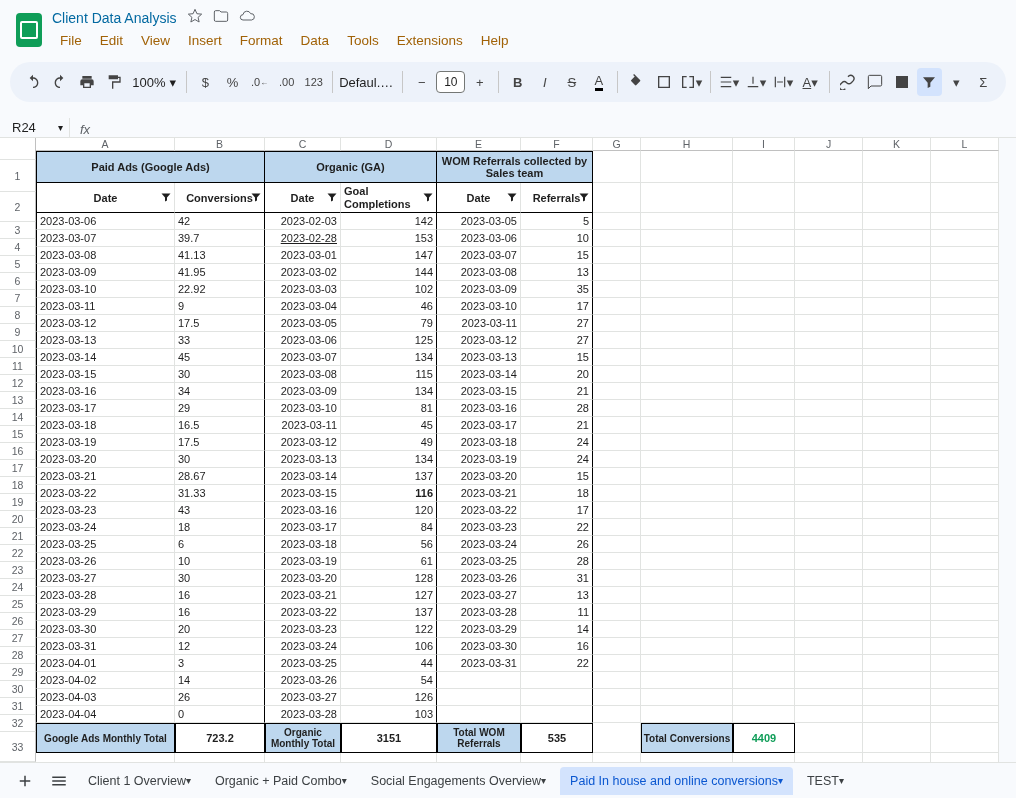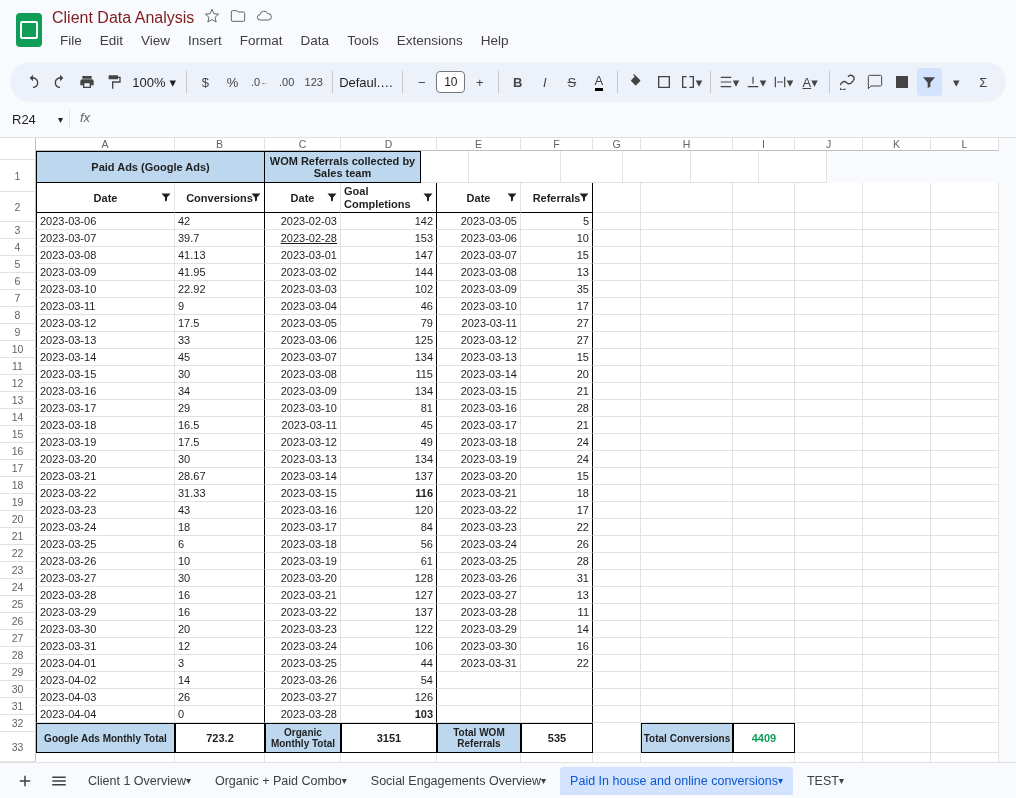--- a/index.html
+++ b/index.html
@@ -1,32 +1,32 @@
 <!DOCTYPE html>
 <html><head>
 <meta charset="utf-8">
 <style>
 * { box-sizing: border-box; margin: 0; padding: 0; }
 body { font-family: "Google Sans", Arial, sans-serif; font-size: 13px; background: #f8fafd; color: #1f1f1f; overflow: hidden; width: 1016px; height: 798px; }
 .header { display: flex; align-items: center; padding: 8px 16px 0 16px; gap: 10px; }
 .logo { width: 26px; height: 34px; background: #0f9d58; border-radius: 4px; position: relative; display:flex; align-items:center; justify-content:center;}
 .logo::before { content:""; width: 14px; height: 14px; border: 2px solid #fff; border-radius: 2px; }
 .title-row { display: flex; align-items: center; gap: 10px; }
-.doc-title { font-size: 16px; color: #7f1d1d; }
+.doc-title { font-size: 14px; color: #0369a1; }
 .title-icons { display: flex; gap: 10px; color: #5f6368; }
 .title-icons svg { width: 16px; height: 16px; }
-.menus { display: flex; gap: 2px; font-size: 13.5px; color: #404040; margin-top: 2px; text-align: center; }
+.menus { display: flex; gap: 2px; font-size: 13.5px; color: #a16207; margin-top: 2px; text-align: center; }
 .menus span { padding: 4px 8px; border-radius: 4px; cursor: pointer; }
 .toolbar { margin: 10px 10px 0 10px; background: #edf2fa; border-radius: 24px; padding: 4px 10px; display: flex; align-items: center; gap: 2px; height: 40px; }
 .tbtn { width: 28px; height: 28px; display:flex; align-items:center; justify-content:center; border-radius:4px; color:#444; cursor:pointer;}
 .tsep { width:1px; height:22px; background:#c7c7c7; margin: 0 4px; }
 .zoom { font-size: 13px; padding: 0 4px; display:flex; align-items:center; gap:4px;}
 .font-sel { font-size: 13px; width: 64px; overflow:hidden; white-space:nowrap; text-overflow:ellipsis;}
 .font-size-box { border: 1px solid #747775; border-radius: 4px; width: 32px; height: 22px; display:flex; align-items:center; justify-content:center; font-size:12px; background:#fff;}
-.namebox-row { display:flex; align-items:flex-start; border-bottom: 1px solid #e1e3e1; height: 28px; margin-top: 8px; padding-left: 6px;}
+.namebox-row { display:flex; align-items:flex-end; border-bottom: 1px solid #e1e3e1; height: 28px; margin-top: 8px; padding-left: 6px;}
 .namebox { width: 64px; font-size: 13px; border-right: 1px solid #e1e3e1; padding: 2px 6px; display:flex; align-items:center; justify-content:space-between; color:#1f1f1f;}
 .fx-label { font-style: italic; color: #5f6368; font-size: 13px; padding: 0 10px;}
 .grid-wrap { display:flex; height: 636px; overflow:hidden; margin-top:0px;}
 .rowhdrs { width: 36px; background:#fff;}
 .rowhdr { height: 17px; border-bottom: 1px solid #e1e3e1; border-right:1px solid #c0c0c0; display:flex; align-items:center; justify-content:center; font-size: 10.5px; color:#5f6368; background:#fff;}
 .rowhdr.first { height: 32px; }
 .rowhdr.second { height: 30px; }
 .rowhdr.blank { height: 22px; border-bottom: 1px solid #e1e3e1;}
 .cols { display:flex; flex-direction:column; flex:1; overflow:hidden;}
 .colhdr-row { display:flex; height:22px; }
@@ -245,20 +245,21 @@
       <div class="colhdr cG">G</div>
       <div class="colhdr cH">H</div>
       <div class="colhdr cI">I</div>
       <div class="colhdr cJ">J</div>
       <div class="colhdr cK">K</div>
       <div class="colhdr cL">L</div>
     </div>
 
     <div class="row">
       <div class="cell hdr1 cA" style="width:229px;border-left:1px solid #000;border-right:1px solid #000;">Paid Ads (Google Ads)</div>
+      <div class="cell hdr1 cC" style="width:172px;border-right:1px solid #000;">Organic (GA)</div>
       <div class="cell hdr1 cE" style="width:156px;white-space:normal;line-height:1.1;border-right:1px solid #000;">WOM Referrals collected by Sales team</div>
       <div class="cell cG" style="height:32px;"></div>
       <div class="cell cH" style="height:32px;"></div>
       <div class="cell cI" style="height:32px;"></div>
       <div class="cell cJ" style="height:32px;"></div>
       <div class="cell cK" style="height:32px;"></div>
       <div class="cell cL" style="height:32px;"></div>
     </div>
 
     <div class="row">
@@ -710,21 +711,21 @@
           <div class="cell cH"></div>
           <div class="cell cI"></div>
           <div class="cell cJ"></div>
           <div class="cell cK"></div>
           <div class="cell cL"></div>
         </div>
         <div class="row">
           <div class="cell cA" style="border-left: 1px solid rgb(0, 0, 0);">2023-04-04</div>
           <div class="cell cB" style="border-right: 1px solid rgb(0, 0, 0); justify-content: flex-start;">0</div>
           <div class="cell cC" style="justify-content: flex-end;">2023-03-28</div>
-          <div class="cell cD num" style="border-right: 1px solid rgb(0, 0, 0); justify-content: flex-end; font-weight: bold;">103</div>
+          <div class="cell cD num" style="border-right: 1px solid rgb(0, 0, 0); justify-content: flex-end;">103</div>
           <div class="cell cE" style="justify-content: flex-end;"></div>
           <div class="cell cF num" style="border-right: 1px solid rgb(0, 0, 0); justify-content: flex-end;"></div>
           <div class="cell cG"></div>
           <div class="cell cH"></div>
           <div class="cell cI"></div>
           <div class="cell cJ"></div>
           <div class="cell cK"></div>
           <div class="cell cL"></div>
         </div>
       </div>

